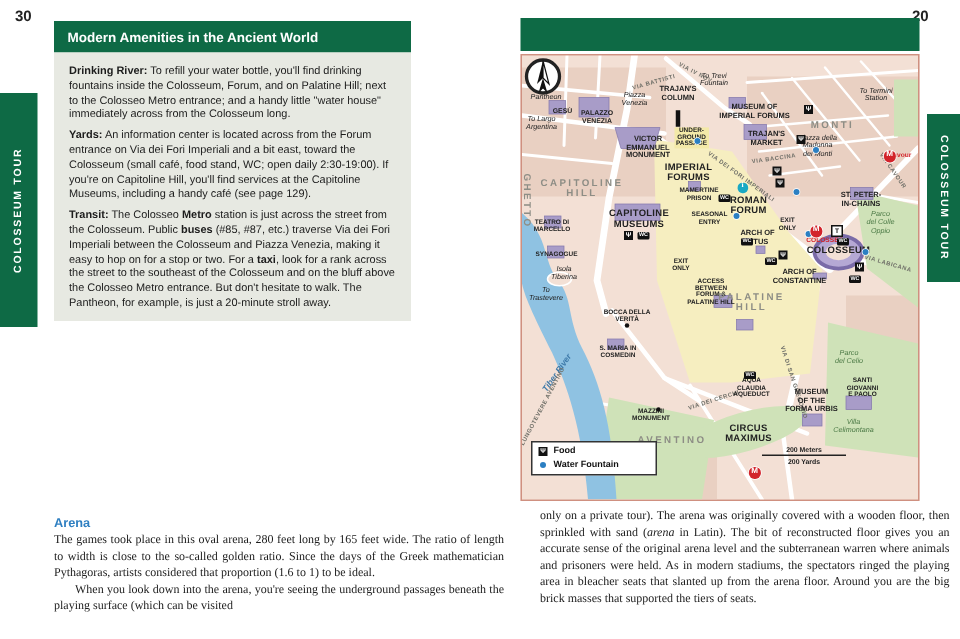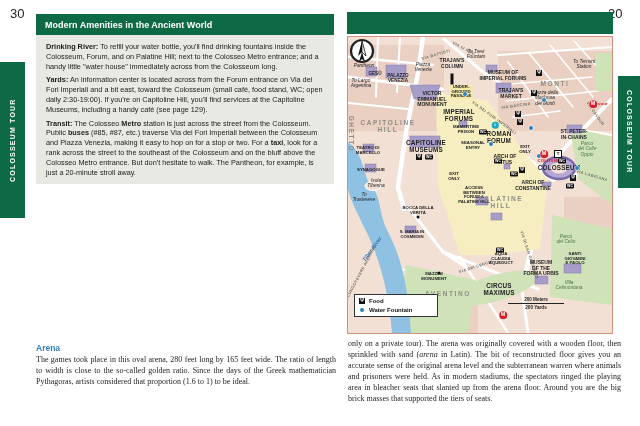--- a/index.html
+++ b/index.html
@@ -1,41 +1,41 @@
 <!DOCTYPE html>
 <html><head>
 <meta charset="utf-8">
 <style>
   html,body{margin:0;padding:0}
   body{width:640px;height:426px;background:#fff;position:relative;overflow:hidden;
        font-family:"Liberation Sans",sans-serif;color:#1c1c1c}
-  .pagenum{position:absolute;font-weight:normal;font-size:13px;color:#222}
+  .pagenum{position:absolute;font-weight:bold;font-size:10px;color:#222}
   #pn-left{left:10px;top:6px}
   #pn-right{left:608px;top:6px}
   .tab{position:absolute;background:#0e6a45;color:#fff;font-weight:bold;font-size:7px;
        letter-spacing:1.2px;display:flex;align-items:center;justify-content:center}
   #tab-left{left:0;top:62px;width:25px;height:156px;writing-mode:vertical-rl;transform:rotate(180deg)}
   #tab-right{left:618px;top:76px;width:22px;height:112px;writing-mode:vertical-rl}
 
   
-  #sidebar{position:absolute;left:36px;top:14px;width:298px}
+  #sidebar{position:absolute;left:36px;top:14px;width:238px}
   .sb-head{background:#0e6a45;color:#fff;font-weight:bold;font-size:9px;padding:6px 9px 5px}
   .sb-body{background:#e7e9e2;padding:7px 10px 7px;font-size:7.3px;line-height:9.8px}
   .sb-body p{margin:0 0 4px}
   .sb-body p:last-child{margin-bottom:0}
   .b{font-weight:bold}
   .i{font-style:italic}
 
   
   #arena{position:absolute;left:36px;top:343px;width:300px}
   #arena h3{color:#2e7fc1;font-size:8.5px;margin:0 0 2px;font-weight:bold}
   .serif{font-family:"Liberation Serif",serif;font-size:8px;line-height:10.9px;text-align:justify}
   #arena-body p{margin:0}
   .indent{text-indent:14px}
-  #right-body{position:absolute;left:348px;top:339px;width:273px}
+  #right-body{position:absolute;left:360px;top:339px;width:273px}
   #right-body p{margin:0}
 
   
   #map-wrap{position:absolute;left:347px;top:12px;width:266px}
   #map-titlebar{height:22px;background:#0e6a45;margin-bottom:2px}
   #map-box{position:relative;width:264px;height:296px;border:1px solid #cf9080;overflow:hidden;background:#f3e0d5}
   #map-box svg{position:absolute;left:0;top:0}
   .mlab{position:absolute;white-space:pre-line;text-align:center;line-height:1.1;color:#222;pointer-events:none}
   .site{font-size:4.6px;font-weight:bold}
   .lbl{font-size:5px;font-weight:bold}
@@ -81,20 +81,21 @@
       <p><span class="b">Drinking River:</span><span> To refill your water bottle, you'll find drinking fountains inside the Colosseum, Forum, and on Palatine Hill; next to the Colosseo Metro entrance; and a handy little "water house" immediately across from the Colosseum long.</span></p>
       <p><span class="b">Yards:</span><span> An information center is located across from the Forum entrance on Via dei Fori Imperiali and a bit east, toward the Colosseum (small café, food stand, WC; open daily 2:30-19:00). If you're on Capitoline Hill, you'll find services at the Capitoline Museums, including a handy café (see page 129).</span></p>
       <p><span class="b">Transit:</span><span> The Colosseo </span><span class="b">Metro</span><span> station is just across the street from the Colosseum. Public </span><span class="b">buses</span><span> (#85, #87, etc.) traverse Via dei Fori Imperiali between the Colosseum and Piazza Venezia, making it easy to hop on for a stop or two. For a </span><span class="b">taxi</span><span>, look for a rank across the street to the southeast of the Colosseum and on the bluff above the Colosseo Metro entrance. But don't hesitate to walk. The Pantheon, for example, is just a 20-minute stroll away.</span></p>
     </div>
 </div>
 
 <div id="arena">
   <h3>Arena</h3>
   <div class="serif" id="arena-body">
       <p><span>The games took place in this oval arena, 280 feet long by 165 feet wide. The ratio of length to width is close to the so-called golden ratio. Since the days of the Greek mathematician Pythagoras, artists considered that proportion (1.6 to 1) to be ideal.</span></p>
+      <p class="indent"><span>When you look down into the arena, you're seeing the underground passages beneath the playing surface (which can be visited</span></p>
     </div>
 </div>
 
 <div class="serif" id="right-body">
     <p><span>only on a private tour). The arena was originally covered with a wooden floor, then sprinkled with sand (</span><span class="i">arena</span><span> in Latin). The bit of reconstructed floor gives you an accurate sense of the original arena level and the subterranean warren where animals and prisoners were held. As in modern stadiums, the spectators ringed the playing area in bleacher seats that slanted up from the arena floor. Around you are the big brick masses that supported the tiers of seats.</span></p>
   </div>
 
 <div id="map-wrap">
   <div id="map-titlebar"></div>
   <div id="map-box">

